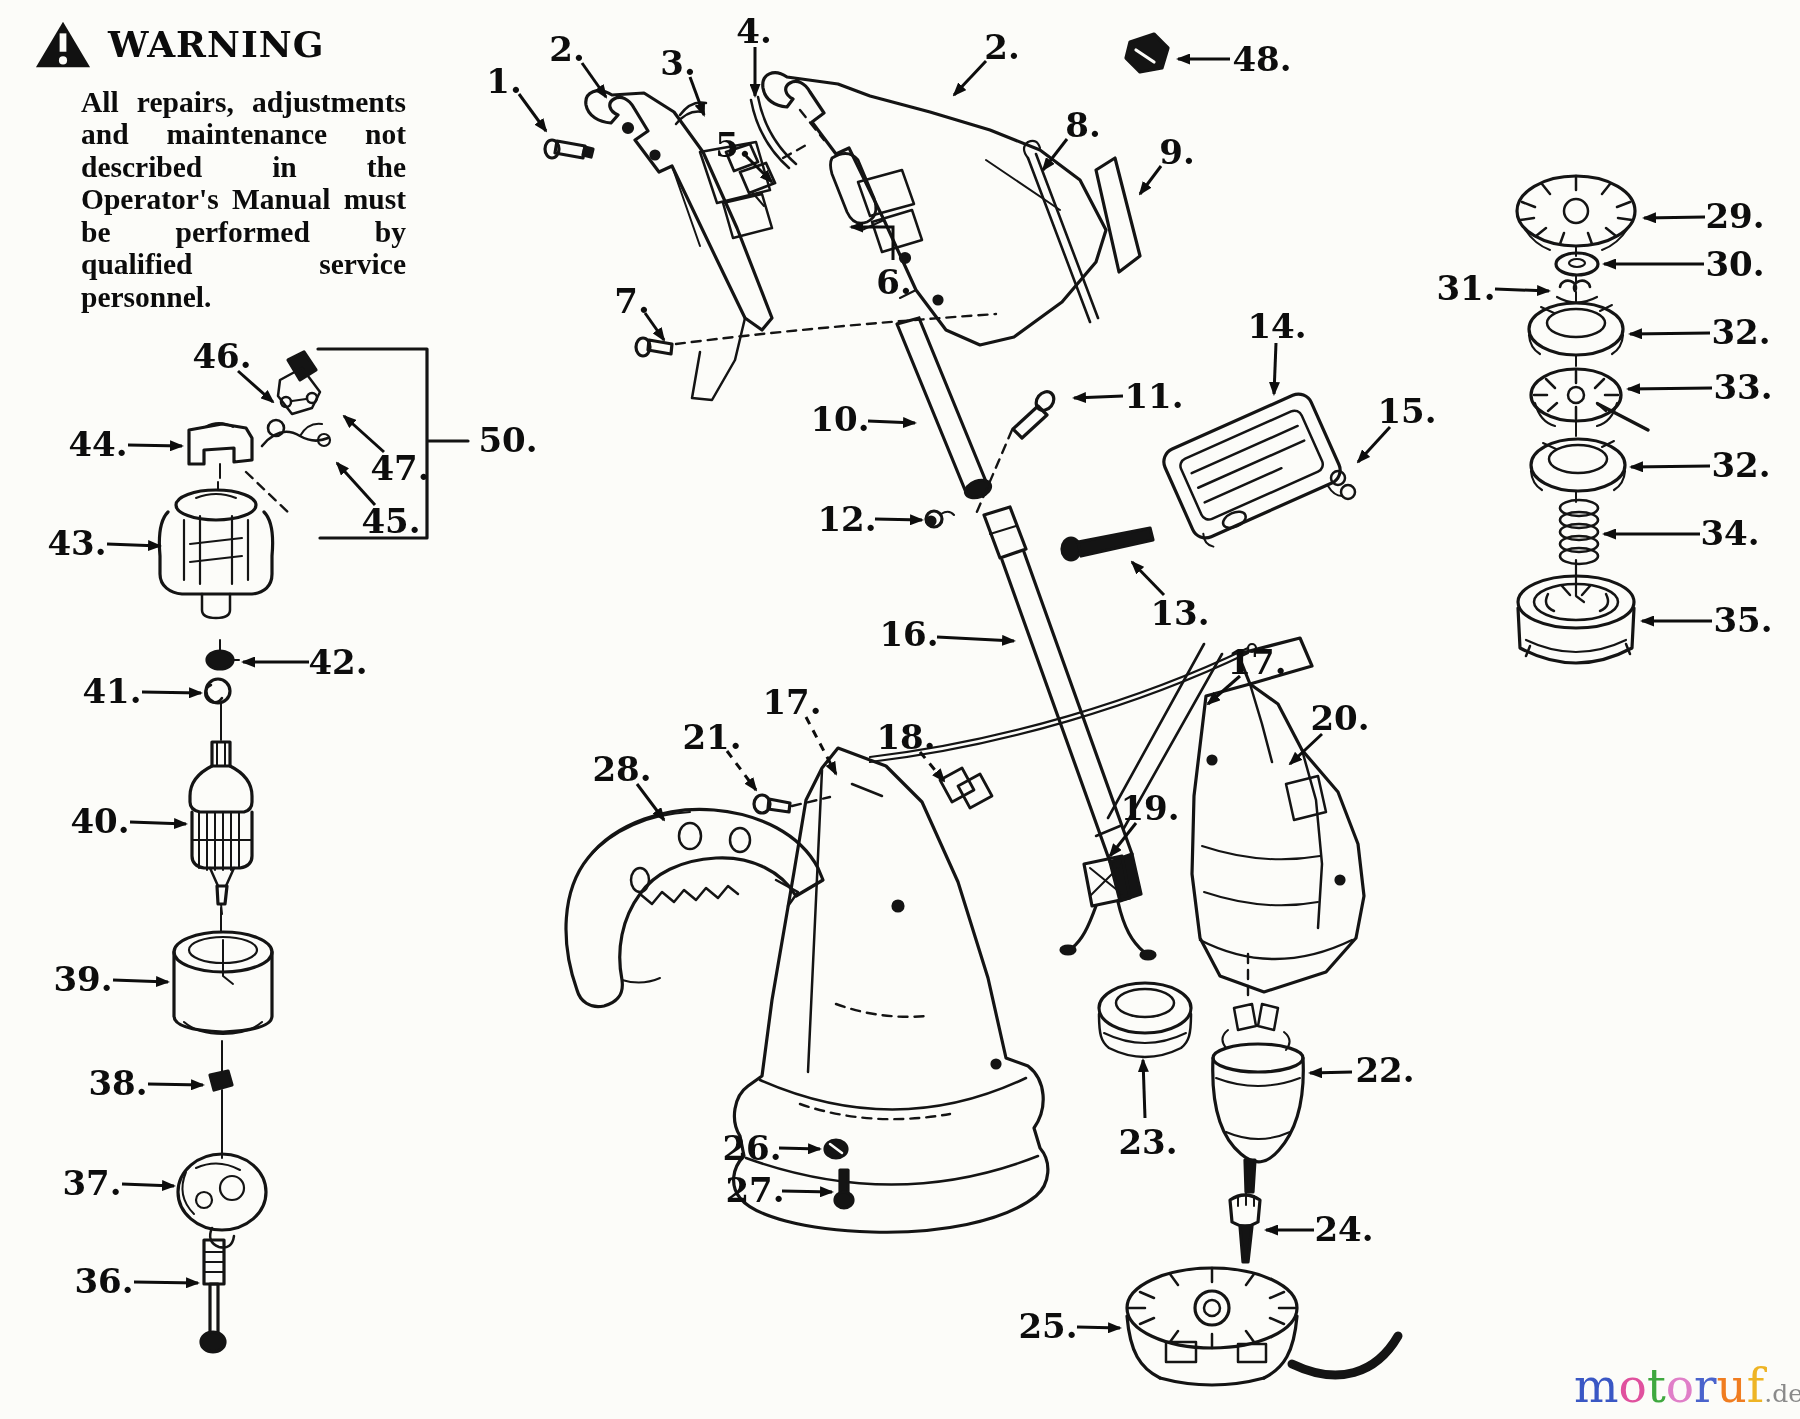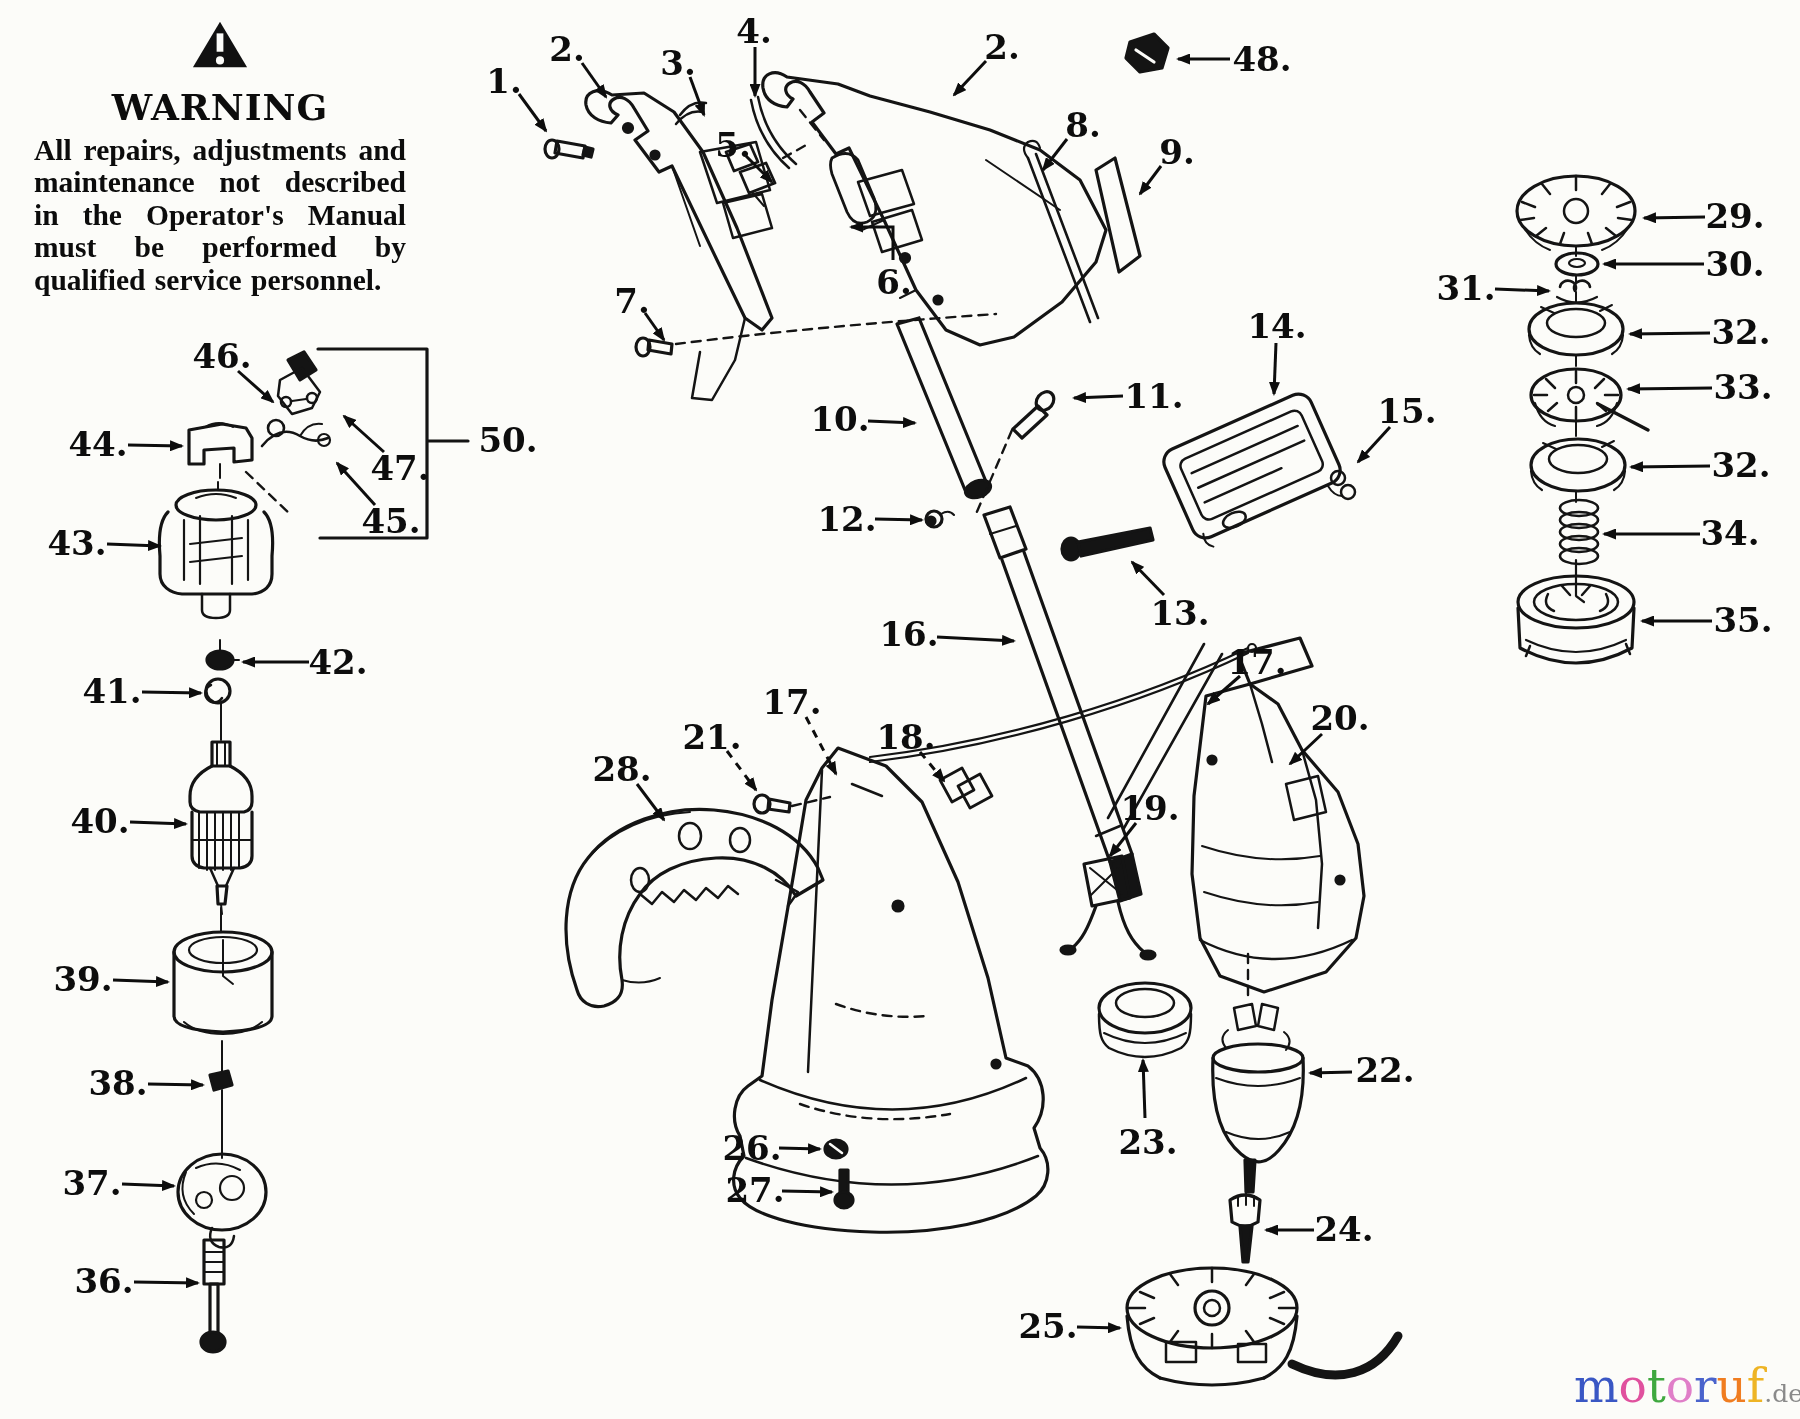--- a/index.html
+++ b/index.html
@@ -2,25 +2,25 @@
 <html><head>
 <meta charset="utf-8">
 <style>
   html,body{margin:0;padding:0;}
   body{
     width:1800px;height:1419px;position:relative;overflow:hidden;
     background:#fcfcf9;font-family:"DejaVu Serif",serif;
   }
   
   .warning{position:absolute;left:34px;top:18px;width:372px;color:#0c0c0c;}
-  .warn-head{display:flex;align-items:center;gap:16px;margin-bottom:6px;flex-direction:column;}
+  .warn-head{display:flex;align-items:center;gap:16px;margin-bottom:16px;}
   .warn-title{font-family:"DejaVu Serif",serif;font-weight:700;font-size:36px;letter-spacing:1px;}
   .warn-body{
     font-family:"Liberation Serif",serif;font-weight:700;font-size:29.5px;
-    line-height:1.1;text-align:justify;word-spacing:2px;
+    line-height:1.1;text-align:justify;word-spacing:2px;margin-left:47px;
   }
   
   #diagram{position:absolute;left:0;top:0;}
   #art path,#art ellipse,#art circle,#art rect,#art line,#art polyline{
     stroke:#141414;fill:none;stroke-width:3.2;stroke-linecap:round;stroke-linejoin:round;
   }
   #art .fill{fill:#141414;}
   #art .w2{stroke-width:2;} #art .w22{stroke-width:2.2;} #art .w25{stroke-width:2.5;}
   #art .w26{stroke-width:2.6;} #art .w28{stroke-width:2.8;} #art .w35{stroke-width:3.5;}
   #art .wht{stroke:#fcfcf9;} #art .dash{stroke-dasharray:9 7;stroke-width:2.4;}

